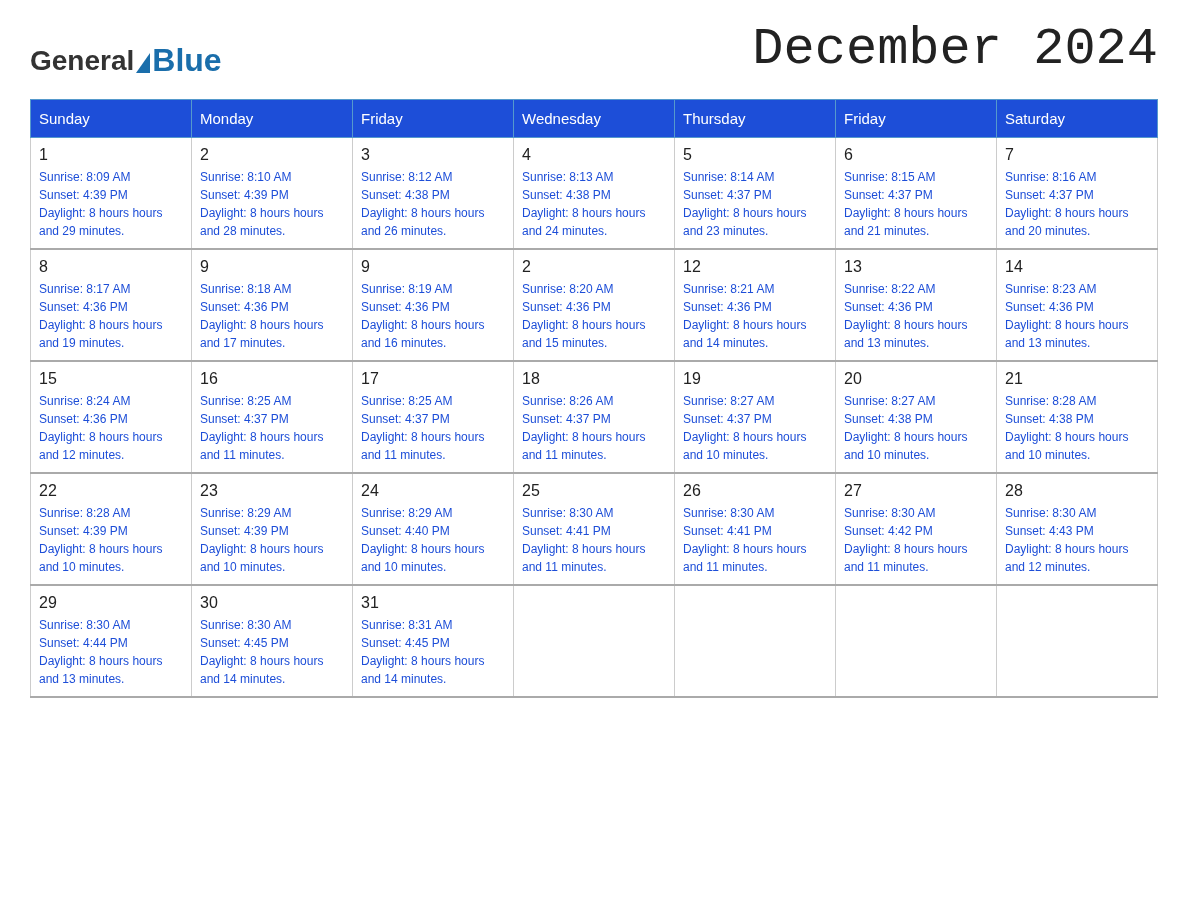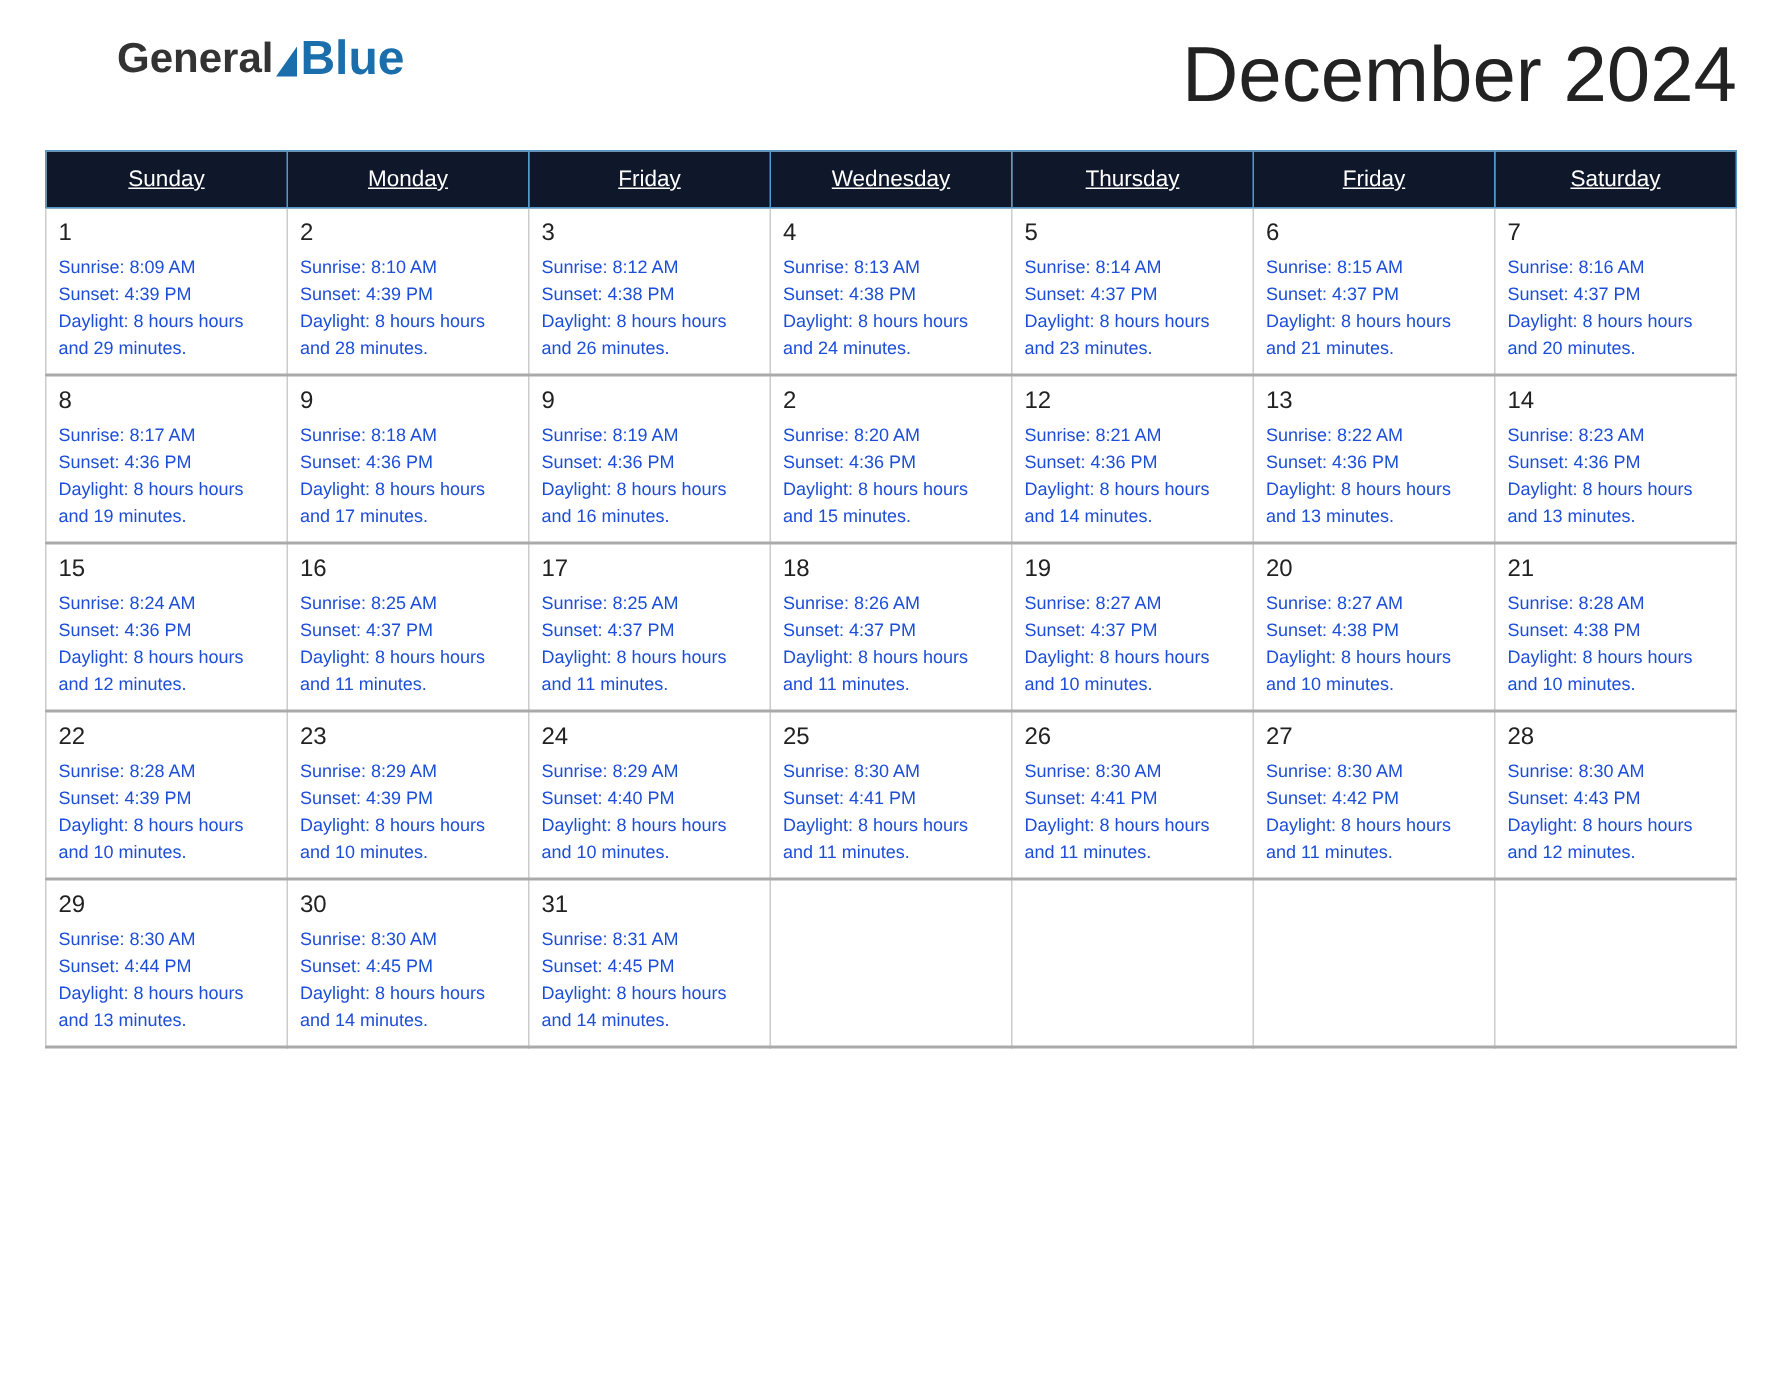--- a/index.html
+++ b/index.html
@@ -6,23 +6,22 @@
     body {
       font-family: Arial, sans-serif;
       background: #fff;
       width: 1188px;
       min-height: 918px;
       padding: 20px 30px;
     }
     .header {
       display: flex;
       justify-content: space-between;
-      align-items: flex-start;
+      align-items: flex-end;
       margin-bottom: 20px;
-      margin-left: 48px;
     }
     .logo {
       display: flex;
       flex-direction: column;
       align-items: flex-start;
     }
     .logo-text {
       font-size: 28px;
       font-weight: bold;
       color: #333;
@@ -42,45 +41,45 @@
       position: relative;
       top: 2px;
     }
     .logo-blue {
       color: #1a6eab;
       font-size: 32px;
       font-weight: bold;
     }
     .title-block {
       text-align: right;
+      font-family: Liberation Mono, monospace;
     }
     .title-block h1 {
       font-size: 52px;
       font-weight: normal;
       color: #222;
     }
     .title-block .subtitle {
       font-size: 20px;
       color: #555;
       margin-top: 4px;
     }
     table {
       width: 100%;
       border-collapse: collapse;
       font-size: 13px;
     }
     thead tr th {
-      background-color: #0f172a;
+      background-color: #1d4ed8;
       color: #fff;
       padding: 10px 8px;
-      text-align: center;
+      text-align: left;
       font-size: 15px;
       font-weight: normal;
       border: 1px solid #5599cc;
-      text-decoration: underline;
     }
     tbody tr td {
       border: 1px solid #ccc;
       padding: 8px;
       vertical-align: top;
       width: calc(100% / 7);
       background: #fff;
     }
     tbody tr td .day-num {
       font-size: 16px;

